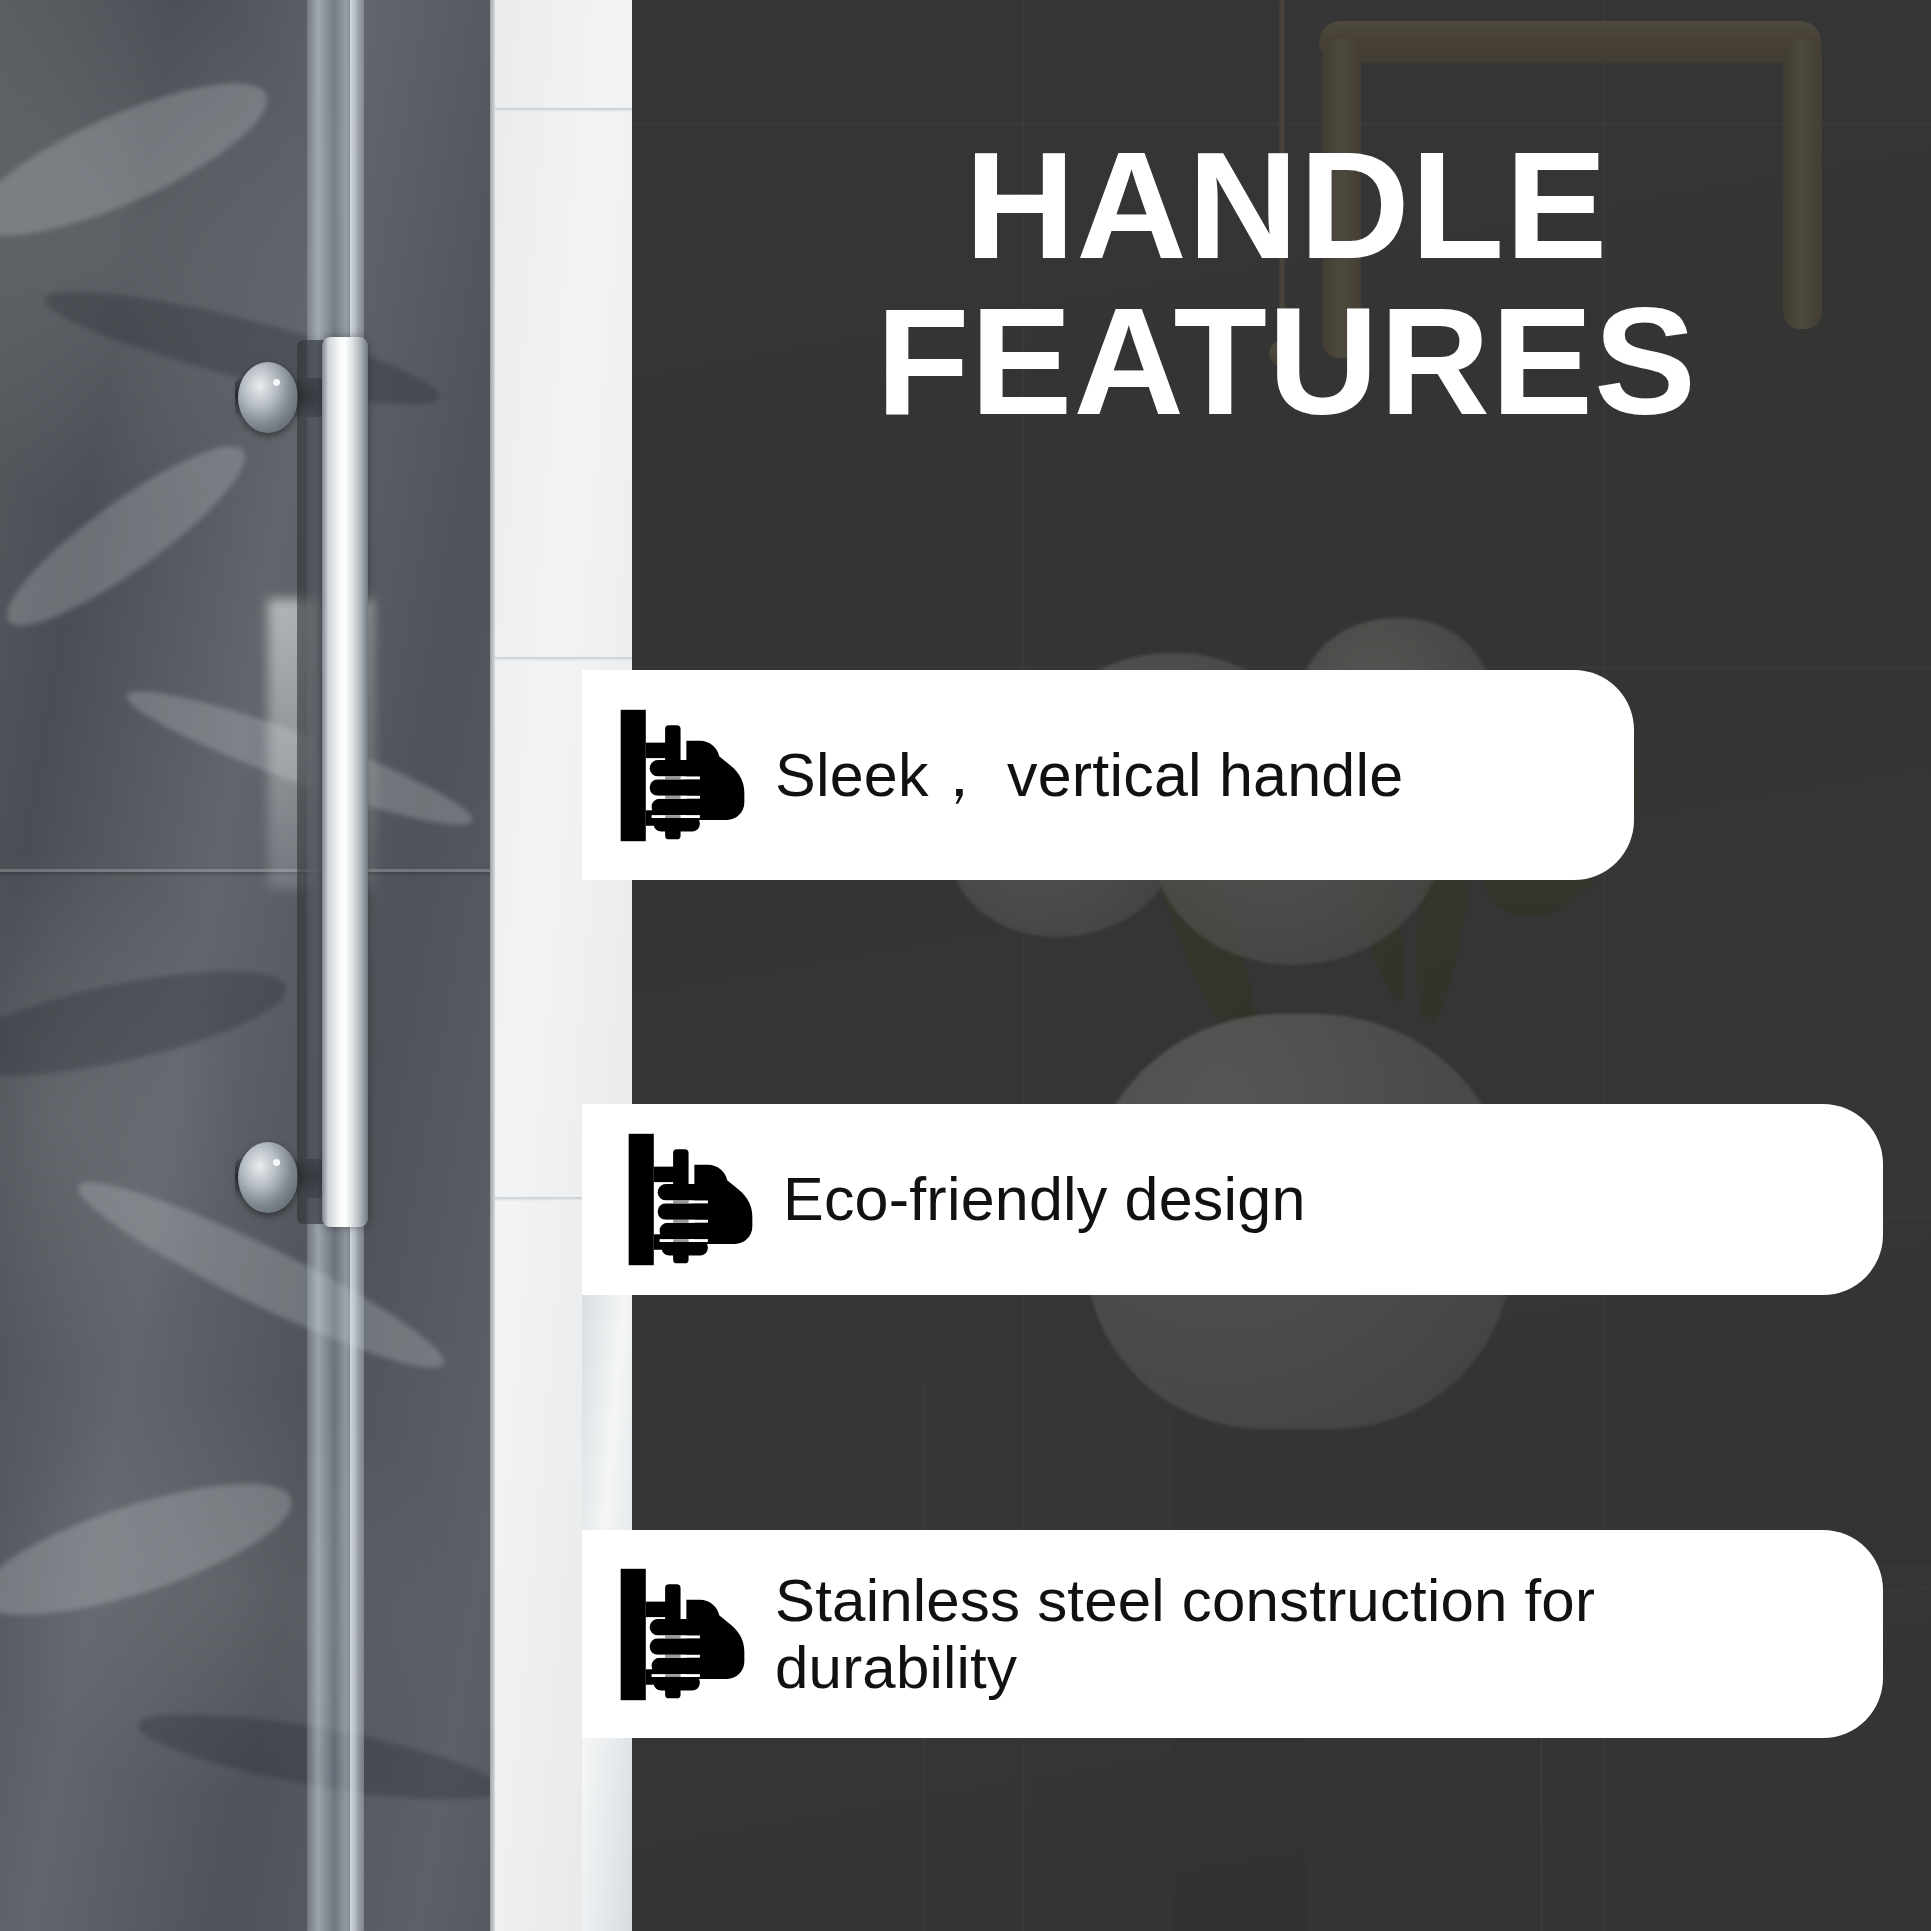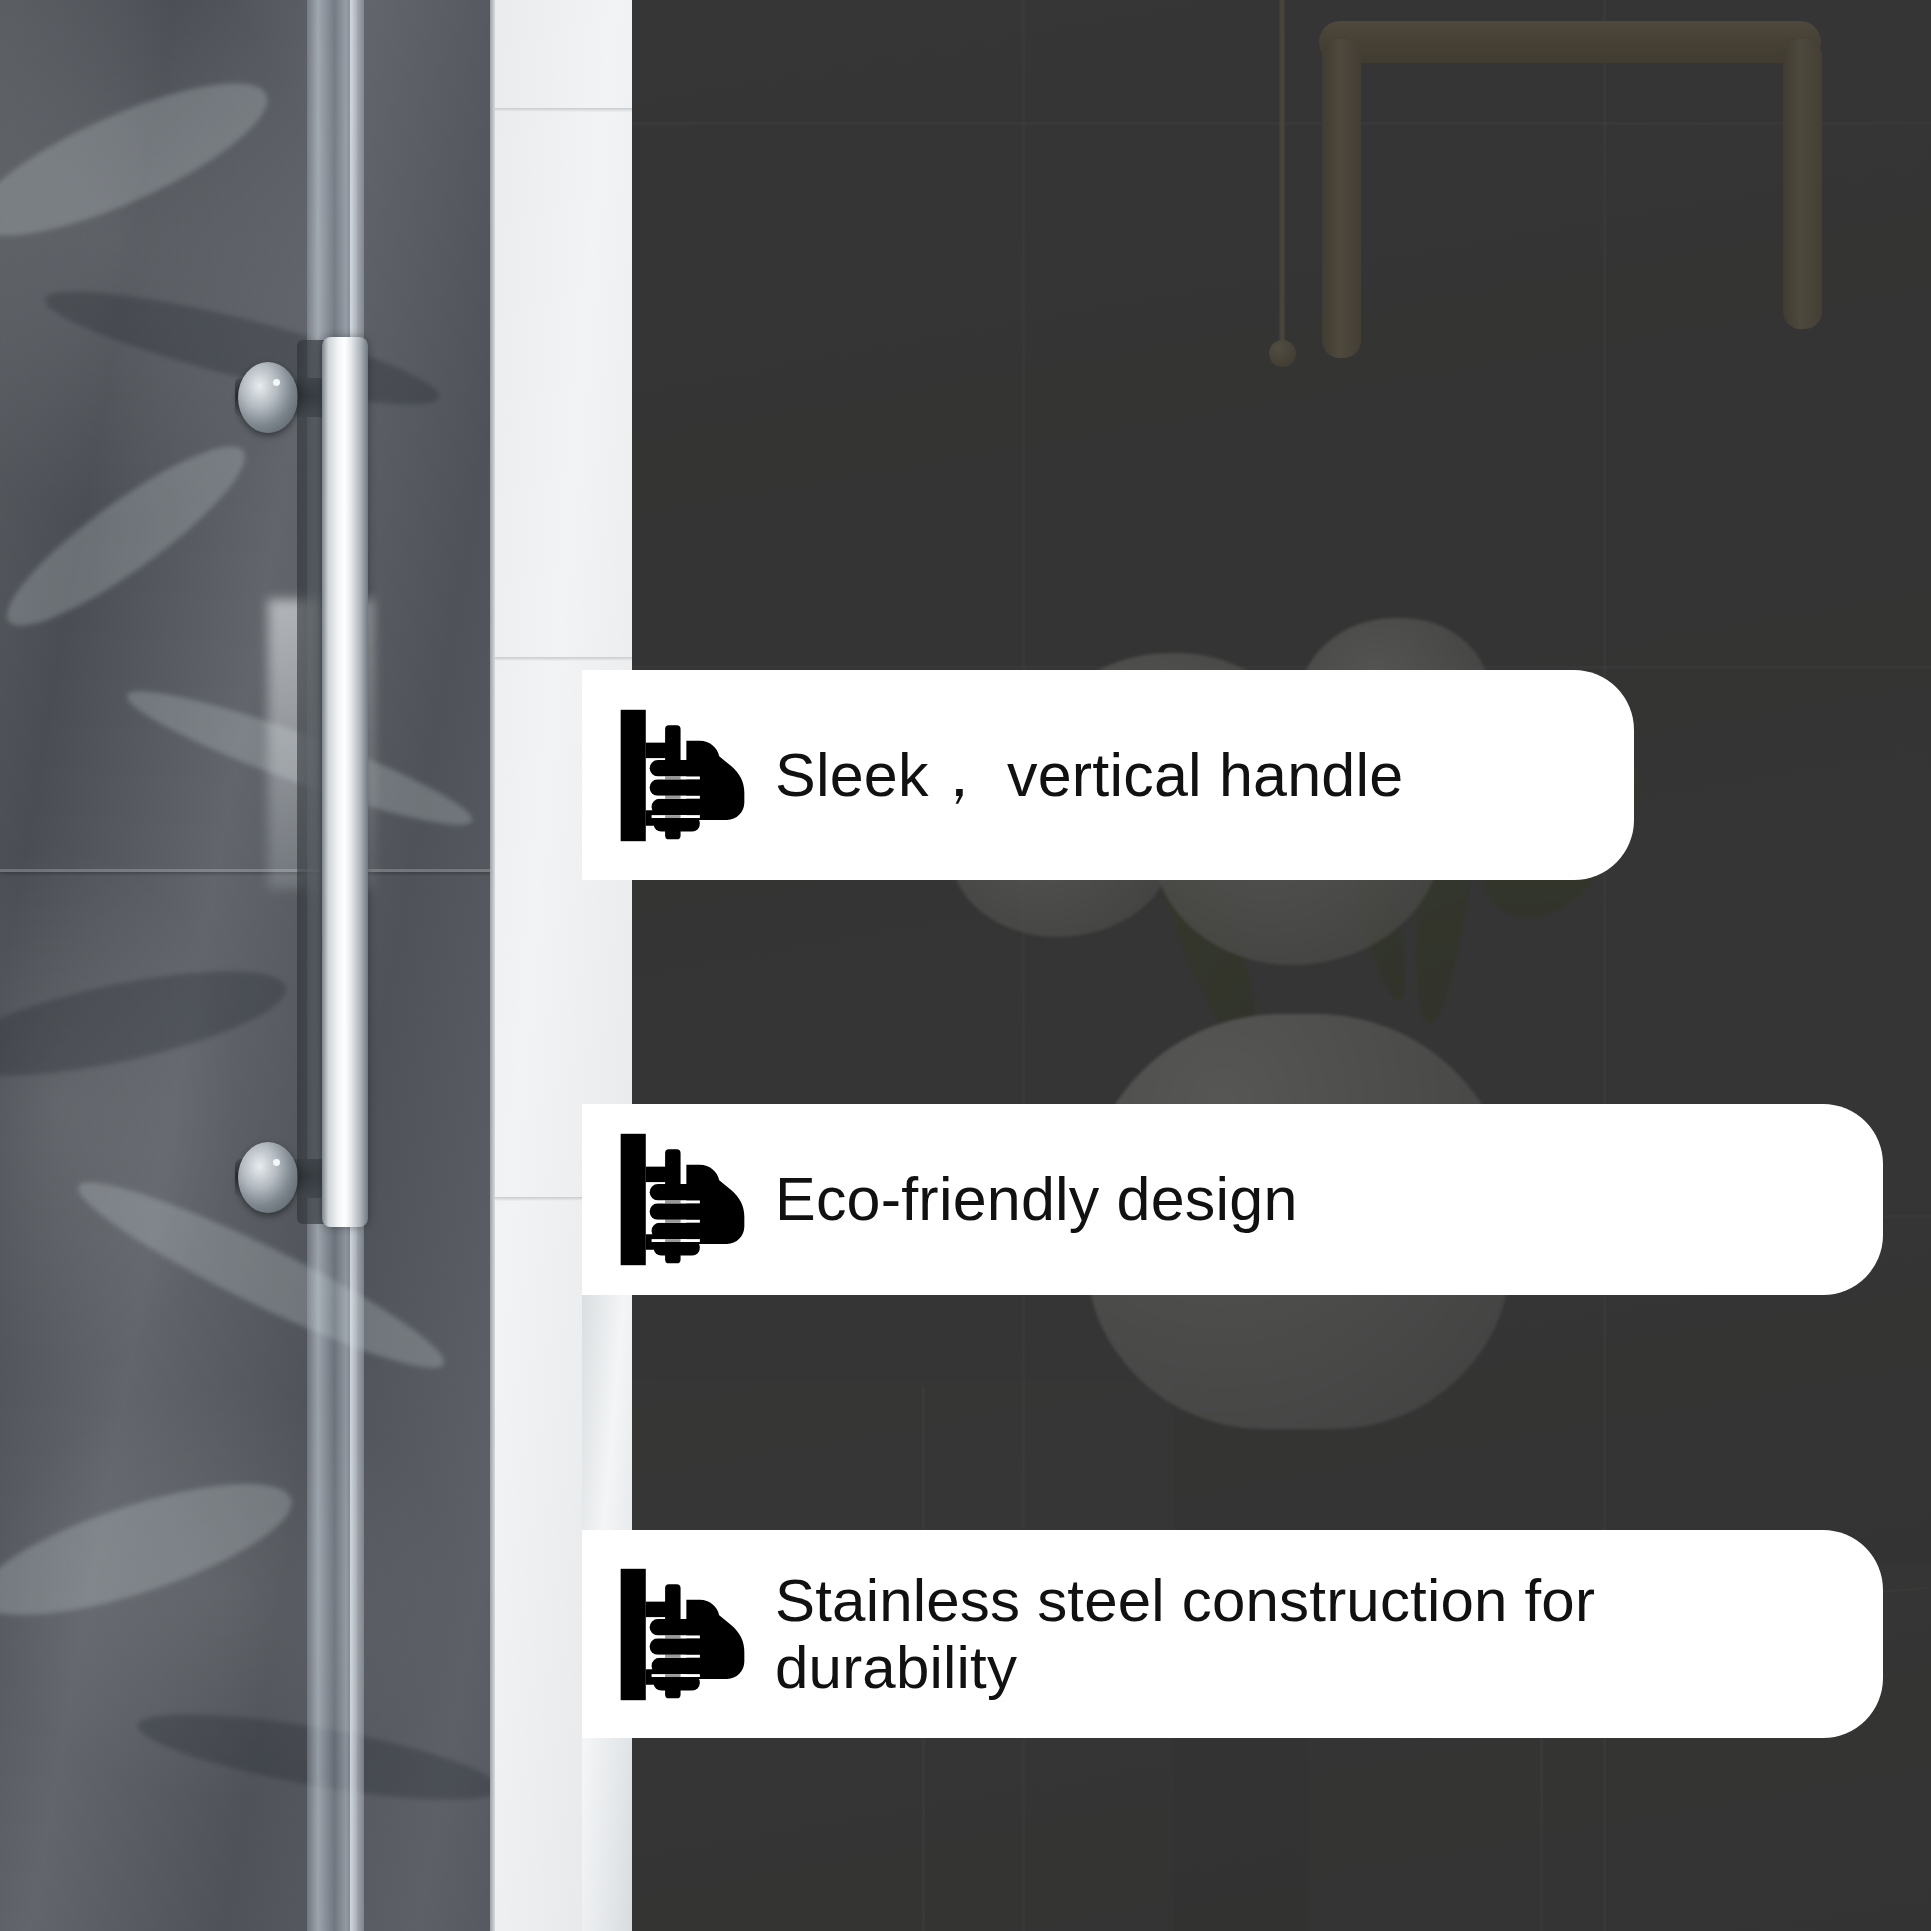--- a/index.html
+++ b/index.html
@@ -243,21 +243,21 @@
     border-radius: 60px 0 0 60px;
     display: flex;
     align-items: center;
     box-sizing: border-box;
   }
   
   .pill {
     border-radius: 0 60px 60px 0;
   }
   .pill-1 { left: 582px; top: 670px;  width: 1052px; height: 210px; }
-  .pill-2 { left: 582px; top: 1104px; width: 1301px; height: 191px; }
+  .pill-2 { left: 582px; top: 1104px; width: 1301px; height: 191px; padding-left: 8px; }
   .pill-3 { left: 582px; top: 1530px; width: 1301px; height: 208px; }
 
   .pill-icon {
     flex: 0 0 auto;
     width: 143px;
     height: 143px;
     margin-left: 29px;
     display: flex;
     align-items: center;
     justify-content: center;
@@ -348,20 +348,24 @@
     <div class="handle-boss b2">
       <div class="boss-dot" style="left:35px; top:17.4px;"></div>
     </div>
 
     <div class="handle-bar-shade"></div>
     <div class="handle-bar"></div>
 
     <div class="vanity-frame"></div>
   </div>
 
+  <div class="title-block">
+    <div class="title-line">HANDLE</div>
+    <div class="title-line">FEATURES</div>
+  </div>
 
   <div class="pill pill-1">
     <div class="pill-icon">
       <svg width="143" height="143" viewBox="0 0 148 148" aria-hidden="true">
 
         <rect x="10" y="6" width="26" height="136" fill="#000"></rect>
 
         <rect x="36" y="40" width="34" height="16" fill="#000"></rect>
         <rect x="36" y="110" width="34" height="16" fill="#000"></rect>
 

